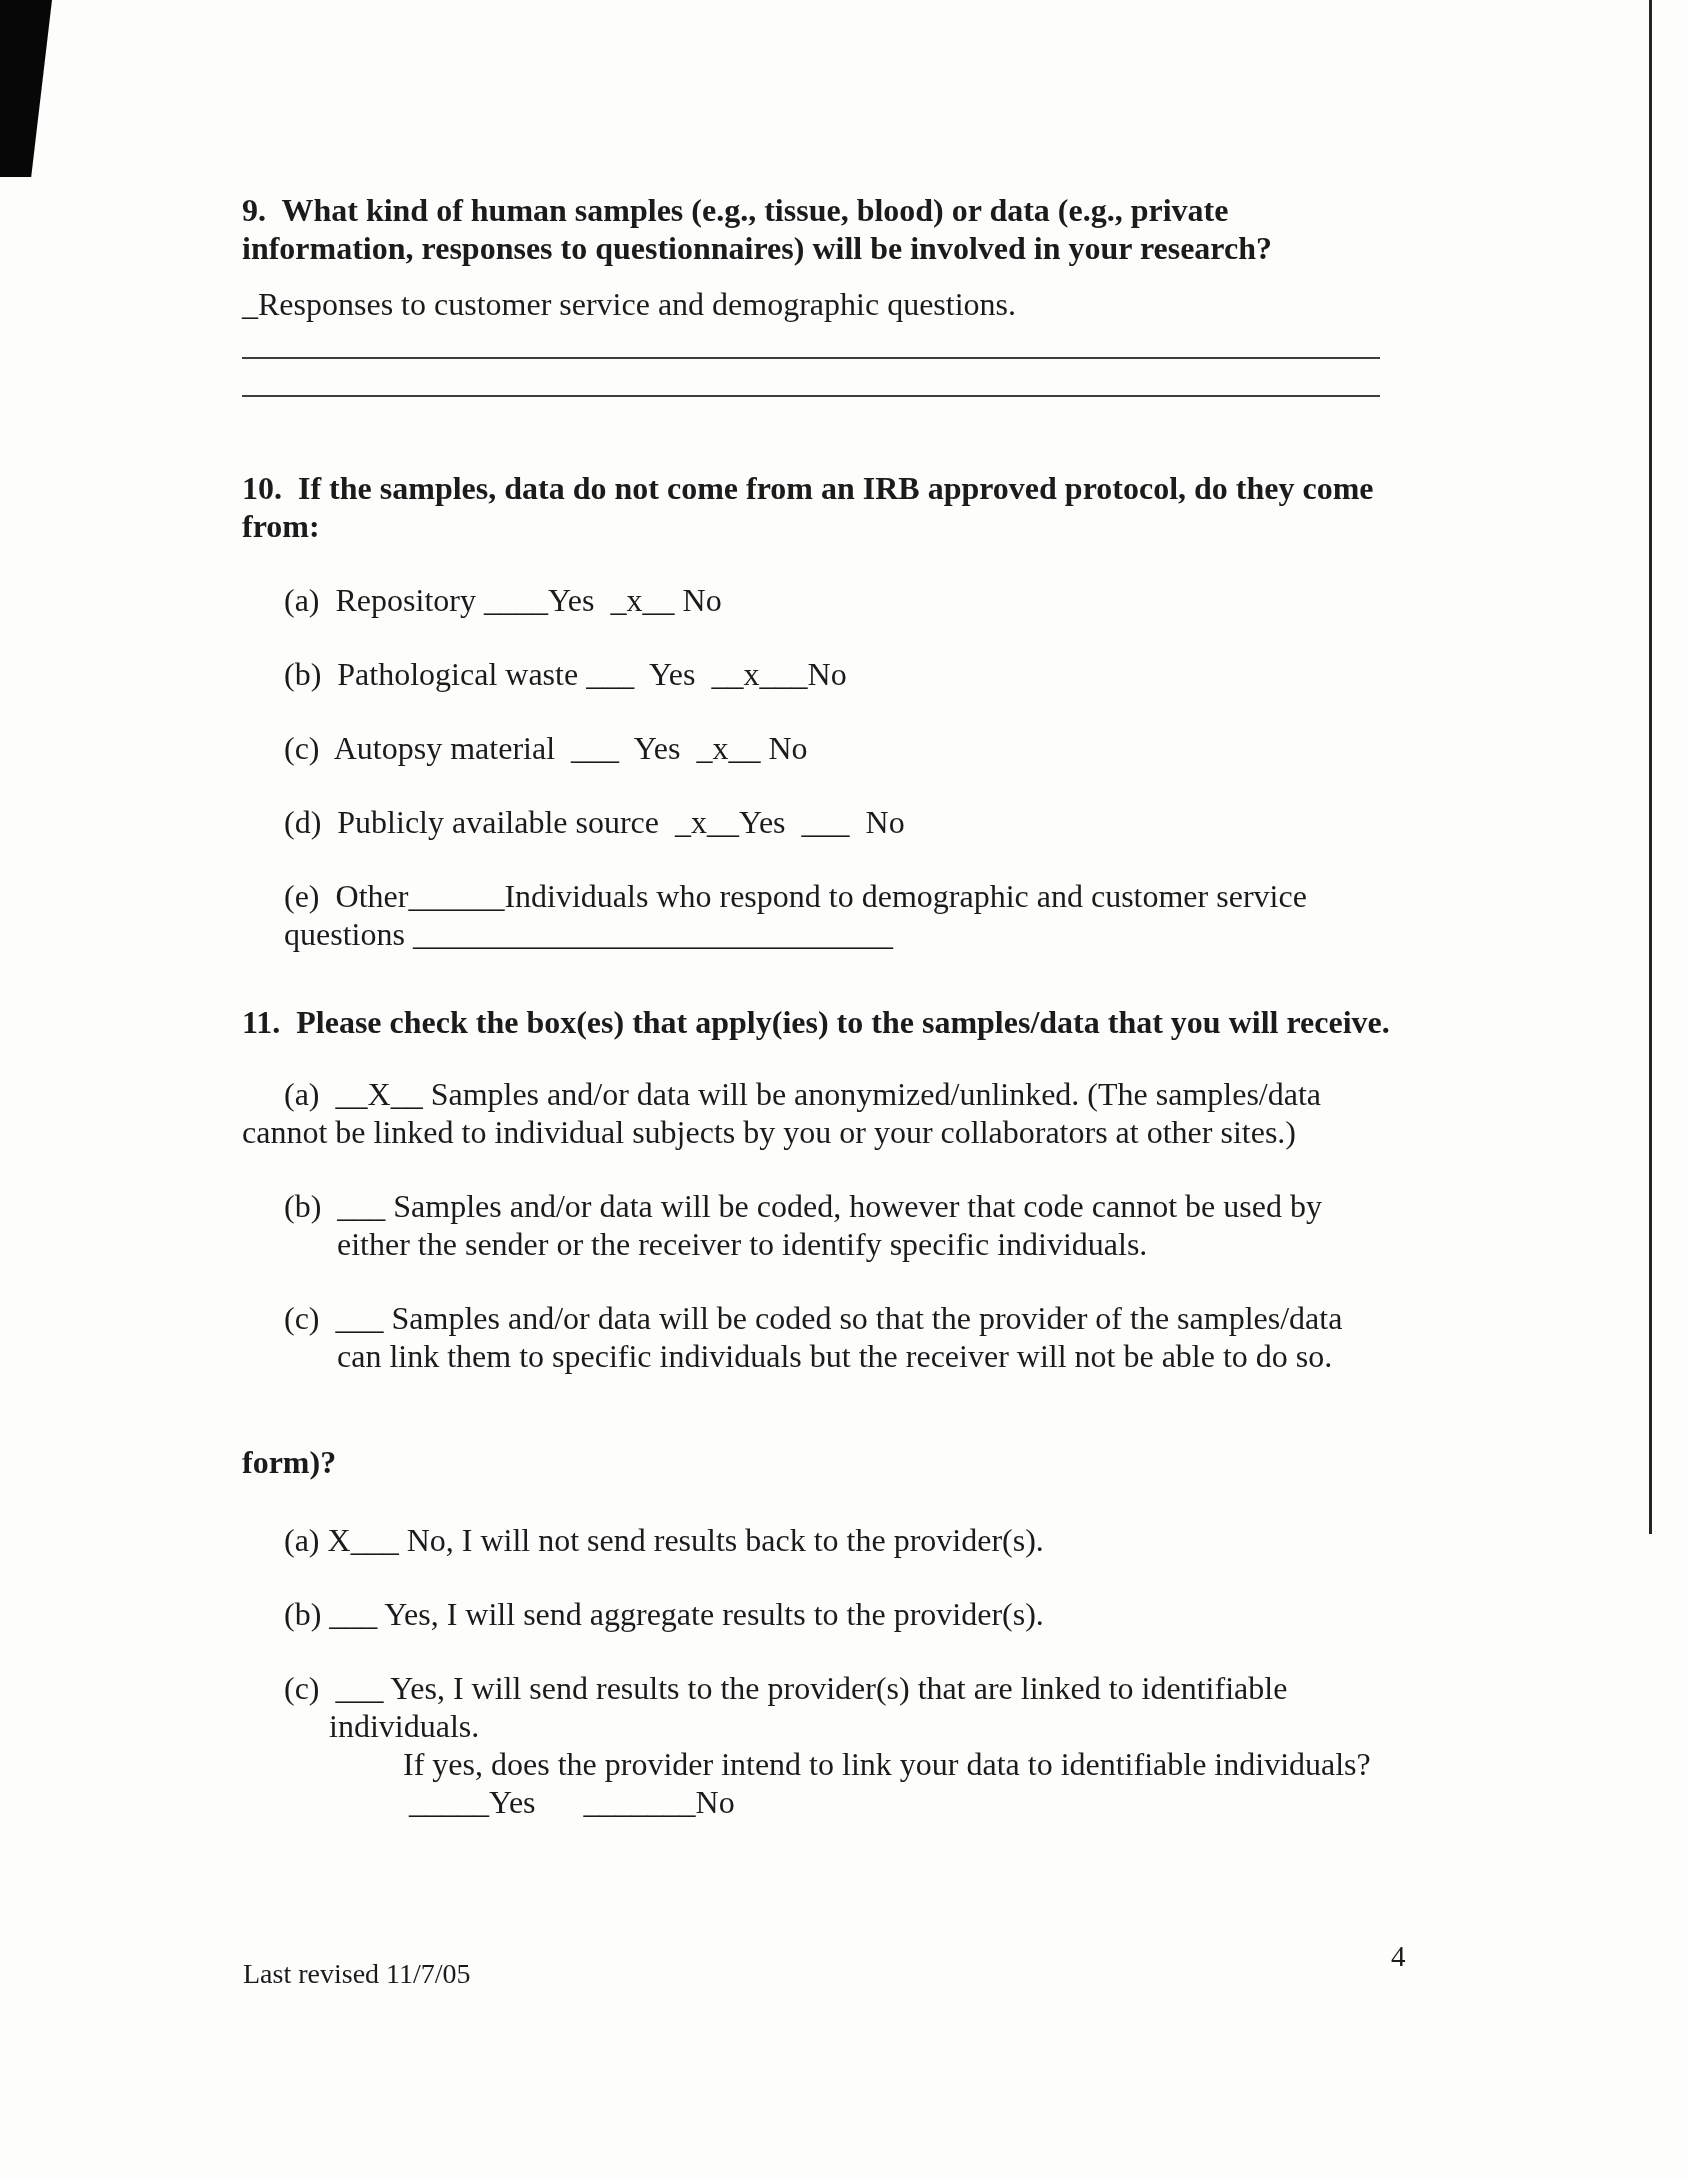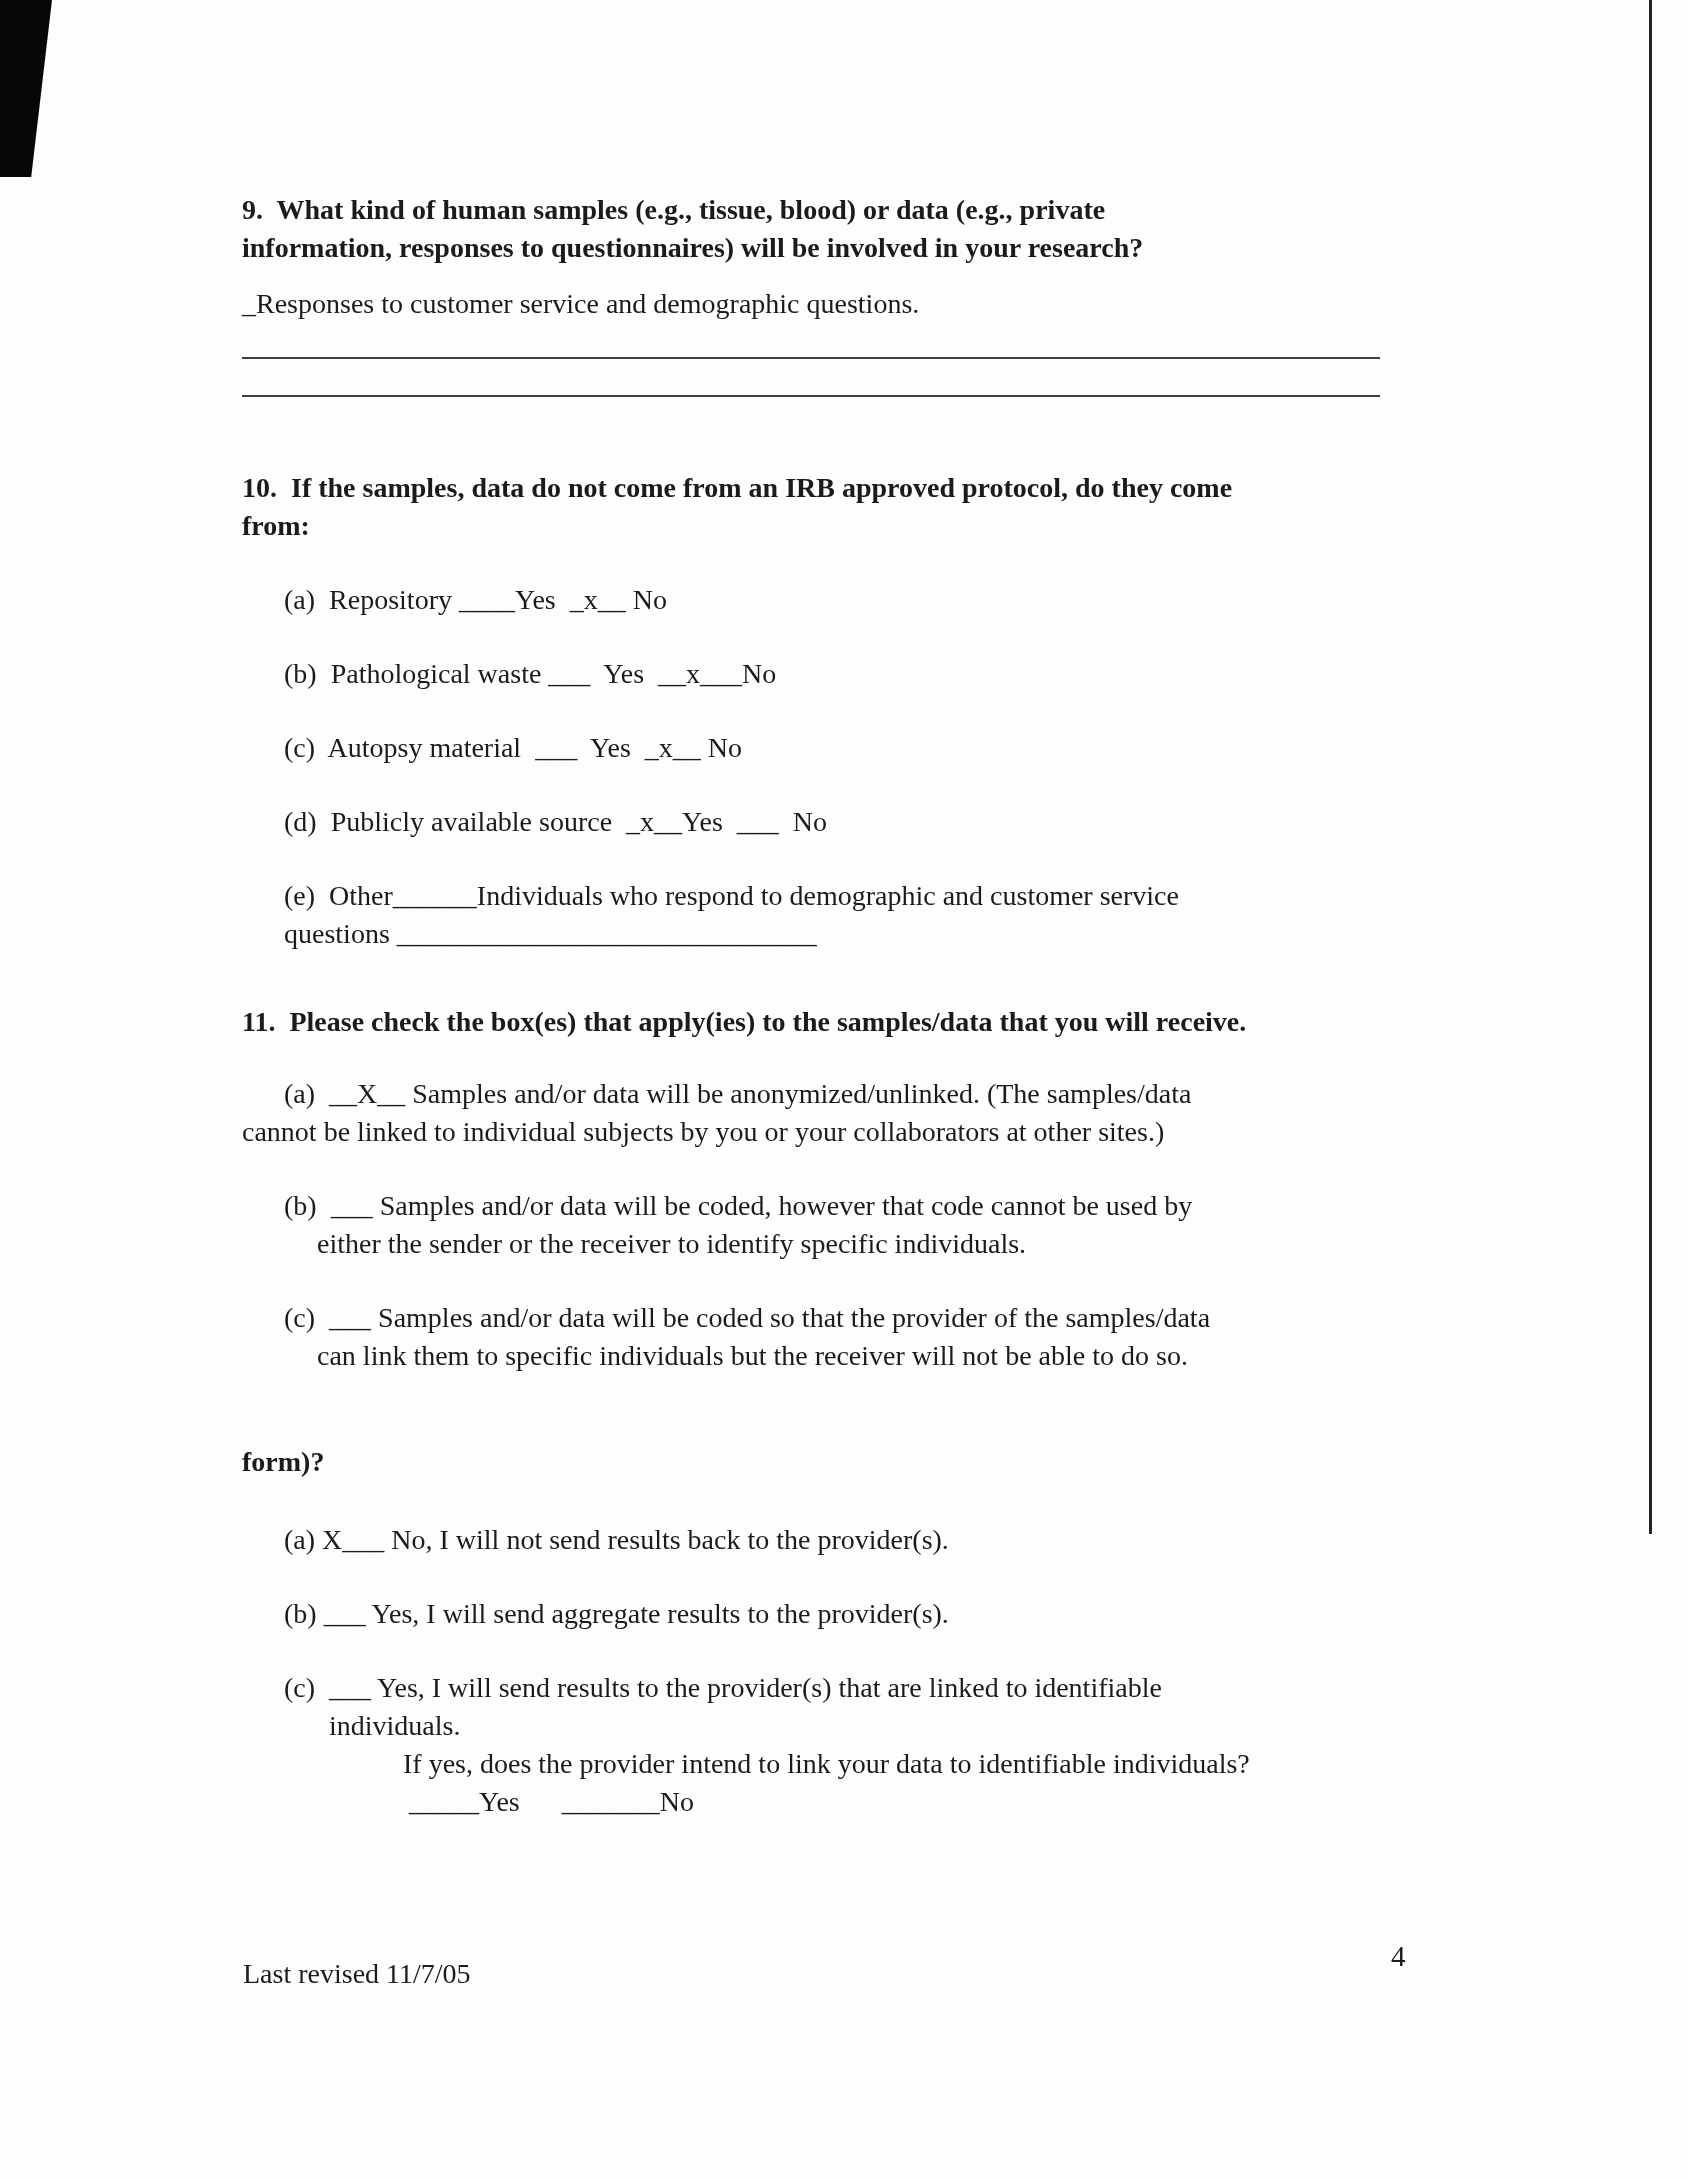--- a/index.html
+++ b/index.html
@@ -29,28 +29,28 @@
     position: absolute;
     left: 1649px; top: 0;
     width: 3px; height: 1534px;
     background: #242424;
   }
   
   .content {
     position: absolute;
     left: 242px; top: 191px;
     width: 1158px;
-    font-size: 28px;
+    font-size: 32px;
     line-height: 38px;
   }
   .line { display: block; white-space: pre; }
   .bold { font-weight: 700; }
   .ind1 { margin-left: 42px; }   
   .ind2 { margin-left: 87px; }   
-  .ind3 { margin-left: 75px; }   
+  .ind3 { margin-left: 95px; }   
   .ind4 { margin-left: 161px; }  
   .ind5 { margin-left: 167px; }  
   .rule {
     height: 0;
     border-bottom: 2px solid #3f3f3f;
     width: 1138px;
   }
   .mt6  { margin-top: 18px; }
   .mt34 { margin-top: 34px; }
   .mt36 { margin-top: 36px; }

